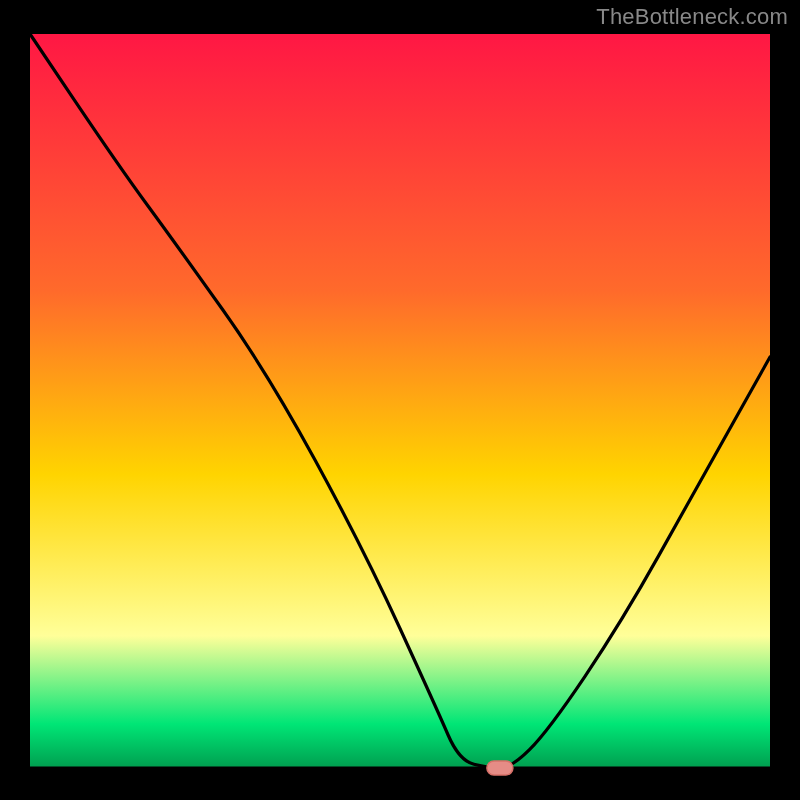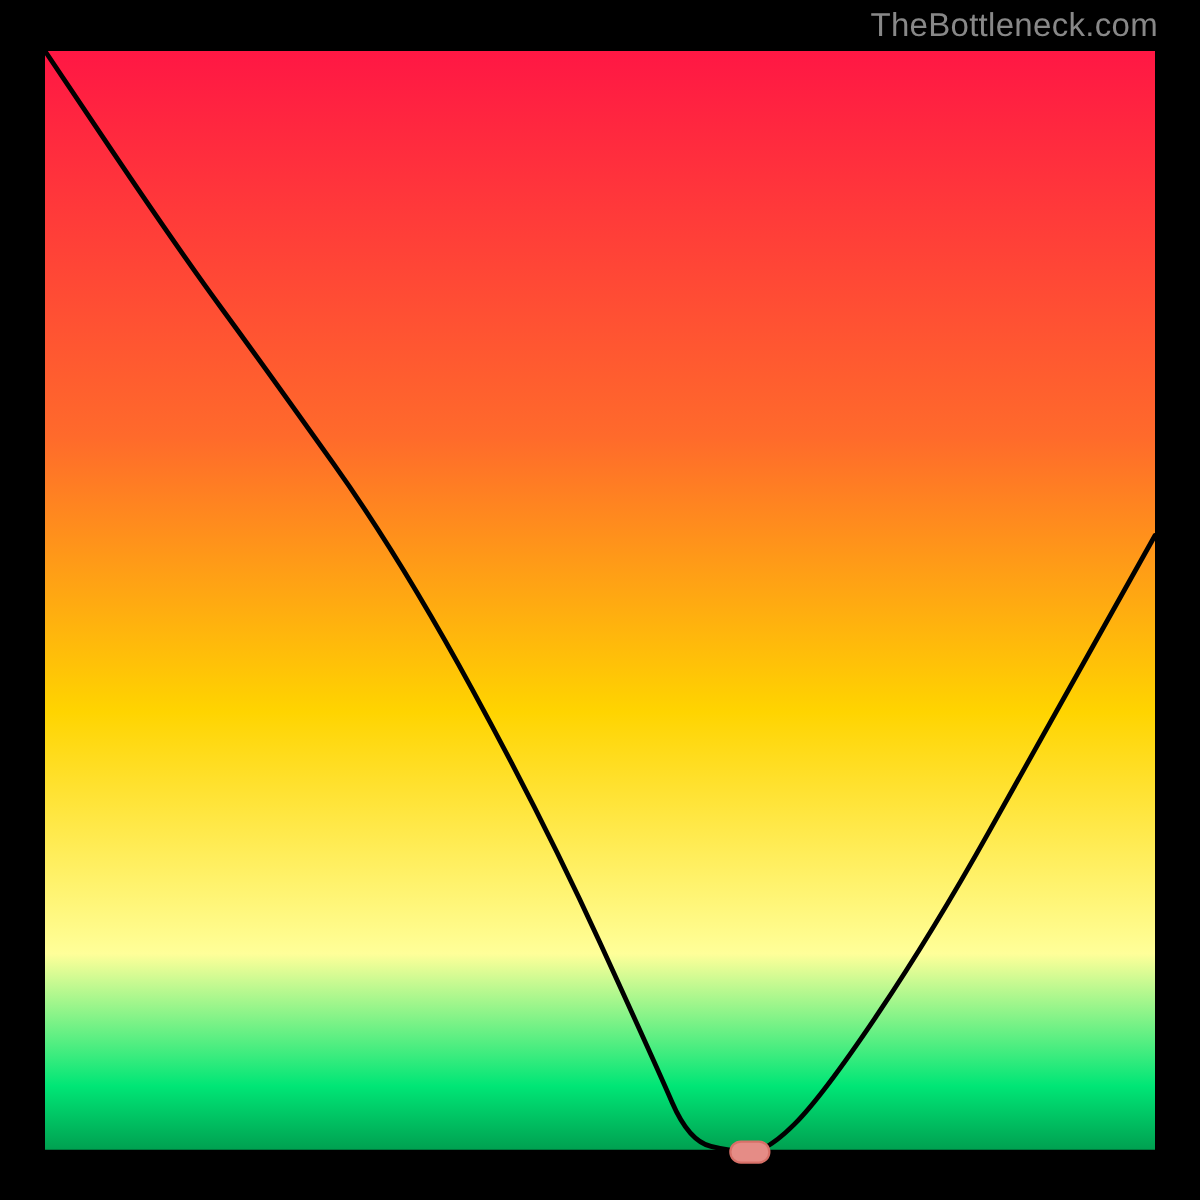--- a/index.html
+++ b/index.html
@@ -13,21 +13,21 @@
   }
   .chart-wrap {
     position: relative;
     width: 800px;
     height: 800px;
     background: #000;
   }
   .watermark {
     position: absolute;
     top: 4px;
-    right: 28px;
+    right: 12px;
     color: #888;
     font-size: 22px;
     font-weight: 500;
     letter-spacing: 0.2px;
     z-index: 5;
   }
   svg {
     position: absolute;
     left: 0;
     top: 0;

